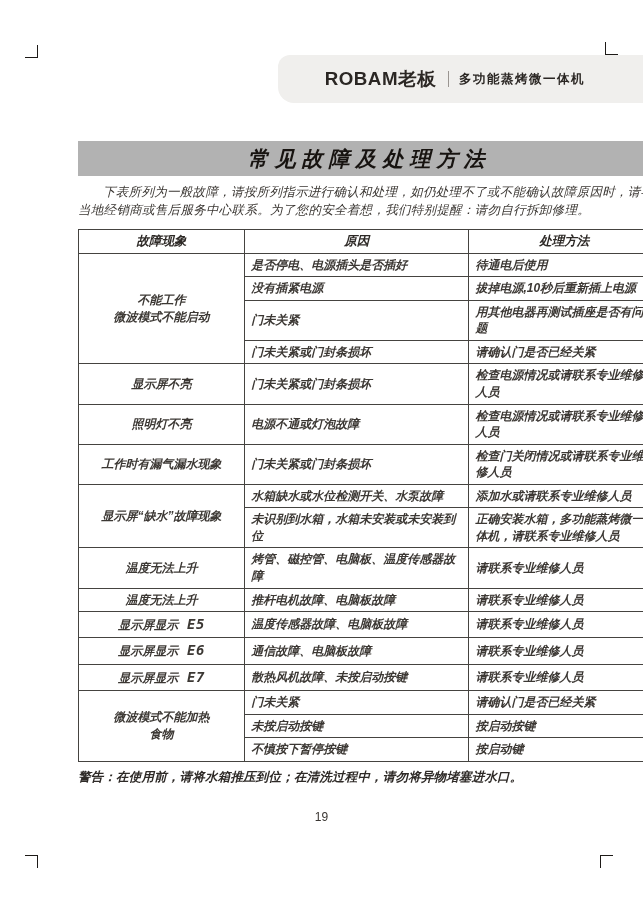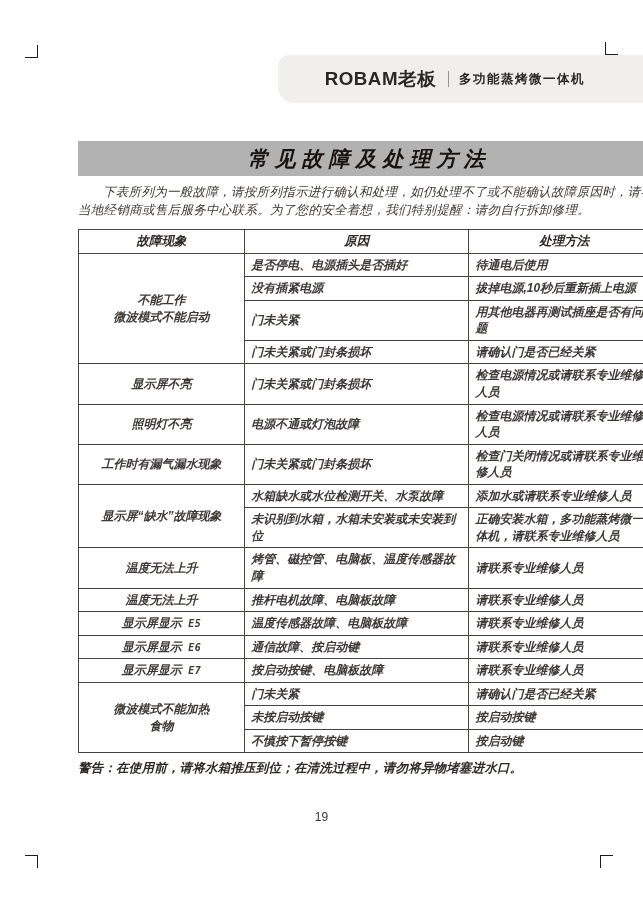--- a/index.html
+++ b/index.html
@@ -30,21 +30,21 @@
     letter-spacing:.3px;}
 
   table.fault{border-collapse:collapse;width:100%;table-layout:fixed;}
   table.fault th,table.fault td{border:1px solid #454340;font-size:12px;color:#3c3834;
     padding:3px 6px;line-height:1.38;font-weight:bold;vertical-align:middle;box-sizing:border-box;}
   table.fault th{text-align:center;height:22px;font-size:12.5px;color:#2e2a27;}
   col.c1{width:28.6%;} col.c2{width:38.6%;} col.c3{width:32.8%;}
   td.col-phenomenon{text-align:center;padding:3px 4px;}
   td.col-cause,td.col-solution{text-align:left;}
   table.fault td{height:21px;}
-  .ecode{font-family:"DejaVu Sans Mono",monospace;font-weight:bold;font-size:10px;letter-spacing:0.5px;}
+  .ecode{font-family:"DejaVu Sans Mono",monospace;font-weight:bold;font-size:14px;letter-spacing:0.5px;}
 
   .warning{margin-top:7px;font-size:12.5px;font-weight:bold;color:#2e2a27;letter-spacing:.2px;}
 
   .page-number{position:absolute;left:0;right:0;top:810px;text-align:center;font-size:12px;color:#3a3632;}
 </style>
 </head>
 <body>
 
 <div class="page">
 
@@ -132,26 +132,26 @@
             <td class="col-cause">推杆电机故障、电脑板故障</td>
             <td class="col-solution">请联系专业维修人员</td>
           </tr>
           <tr>
             <td class="col-phenomenon" rowspan="1">显示屏显示<span class="ecode">&nbsp;E5</span></td>
             <td class="col-cause">温度传感器故障、电脑板故障</td>
             <td class="col-solution">请联系专业维修人员</td>
           </tr>
           <tr>
             <td class="col-phenomenon" rowspan="1">显示屏显示<span class="ecode">&nbsp;E6</span></td>
-            <td class="col-cause">通信故障、按启动键</td>
+            <td class="col-cause">通信故障、电脑板故障</td>
             <td class="col-solution">请联系专业维修人员</td>
           </tr>
           <tr>
             <td class="col-phenomenon" rowspan="1">显示屏显示<span class="ecode">&nbsp;E7</span></td>
-            <td class="col-cause">按启动按键、电脑板故障</td>
+            <td class="col-cause">散热风机故障、未按启动按键</td>
             <td class="col-solution">请联系专业维修人员</td>
           </tr>
           <tr>
             <td class="col-phenomenon" rowspan="3">微波模式不能加热<br>食物</td>
             <td class="col-cause">门未关紧</td>
             <td class="col-solution">请确认门是否已经关紧</td>
           </tr>
           <tr>
             <td class="col-cause">未按启动按键</td>
             <td class="col-solution">按启动按键</td>

